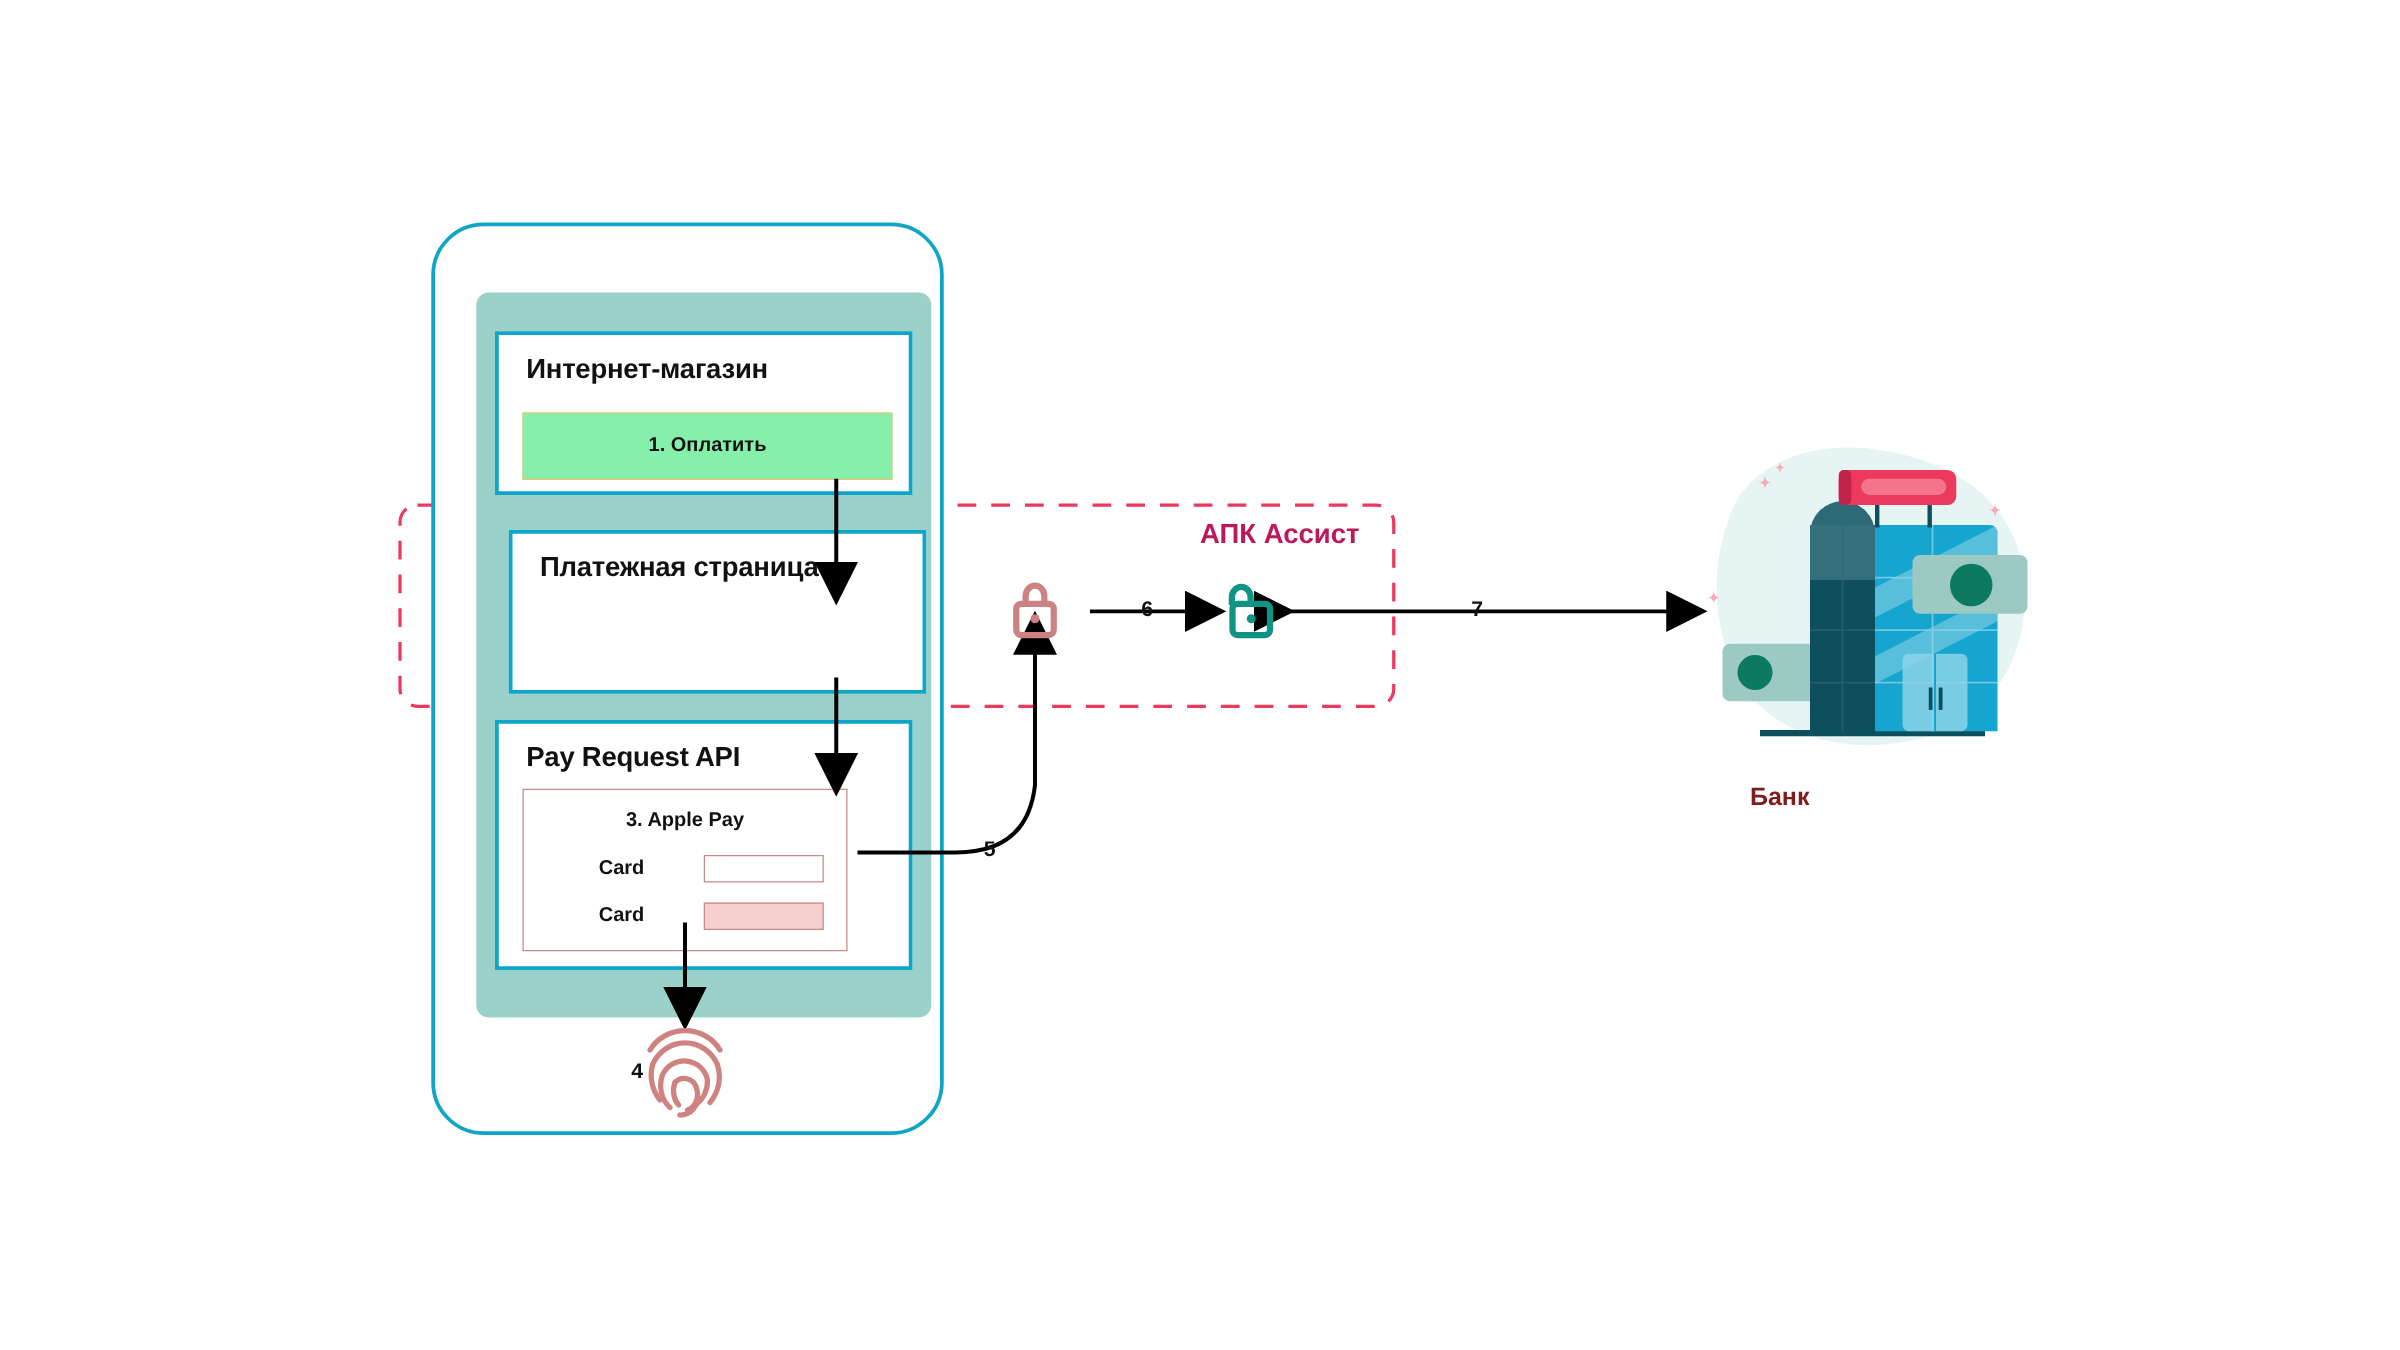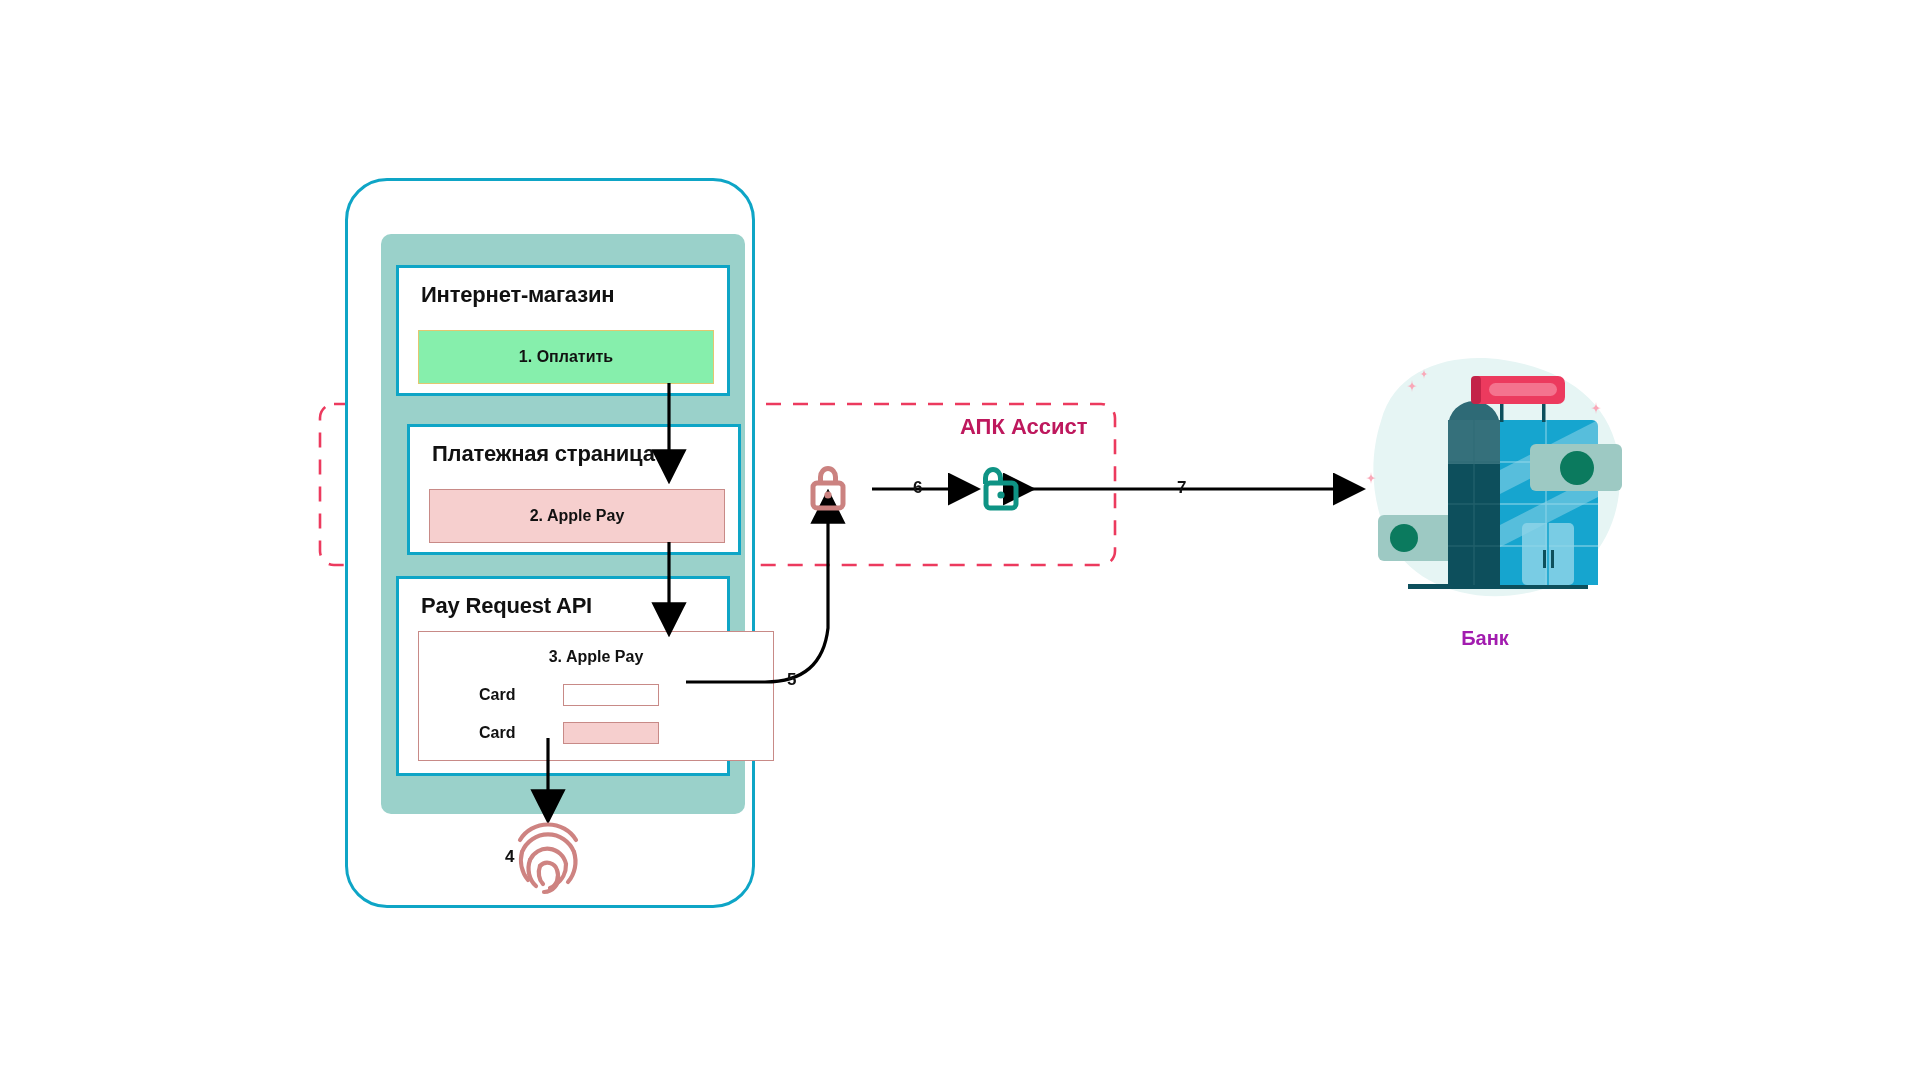--- a/index.html
+++ b/index.html
@@ -51,22 +51,22 @@
 
   
   .num{
     position:absolute;font-size:17px;font-weight:bold;color:#111;
   }
   .apk-label{
     position:absolute;left:960px;top:414px;font-size:22px;font-weight:bold;color:#be185d;
     white-space:nowrap;
   }
   .bank-label{
-    position:absolute;left:1400px;top:627px;width:170px;text-align:center;
-    font-size:20px;font-weight:bold;color:#a21caf;
+    position:absolute;left:1400px;top:627px;width:170px;text-align:left;
+    font-size:20px;font-weight:bold;color:#7f1d1d;
   }
   svg{position:absolute;left:0;top:0;overflow:visible;}
   .svg-layer{position:absolute;left:0;top:0;width:1920px;height:1080px;pointer-events:none;}
 </style>
 </head>
 <body>
 
 <div id="stage">
 
   <svg class="svg-layer">
@@ -76,26 +76,25 @@
   <div class="phone"></div>
   <div class="phone-screen"></div>
 
   <div class="card" style="left:396px;top:265px;width:334px;height:131px;">
     <div class="card-title">Интернет-магазин</div>
     <div class="btn btn-pay" style="left:19px;top:62px;width:296px;height:54px;">1. Оплатить</div>
   </div>
 
   <div class="card" style="left:396px;top:424px;width:334px;height:131px;margin-left:11px;">
     <div class="card-title">Платежная страница</div>
-    <div class="btn btn-apple" style="left:19px;top:62px;width:296px;height:54px;">2. Apple Pay</div>
   </div>
 
   <div class="card" style="left:396px;top:576px;width:334px;height:200px;">
     <div class="card-title">Pay Request API</div>
-    <div class="apay-box" style="left:19px;top:52px;width:356px;height:130px;">
+    <div class="apay-box" style="left:19px;top:52px;width:260px;height:130px;">
       <div class="apay-title">3. Apple Pay</div>
       <div class="field-row" style="left:60px;top:52px;">
         <span class="field-label">Card</span>
         <span class="field-input"></span>
       </div>
       <div class="field-row" style="left:60px;top:90px;">
         <span class="field-label">Card</span>
         <span class="field-input filled"></span>
       </div>
     </div>

